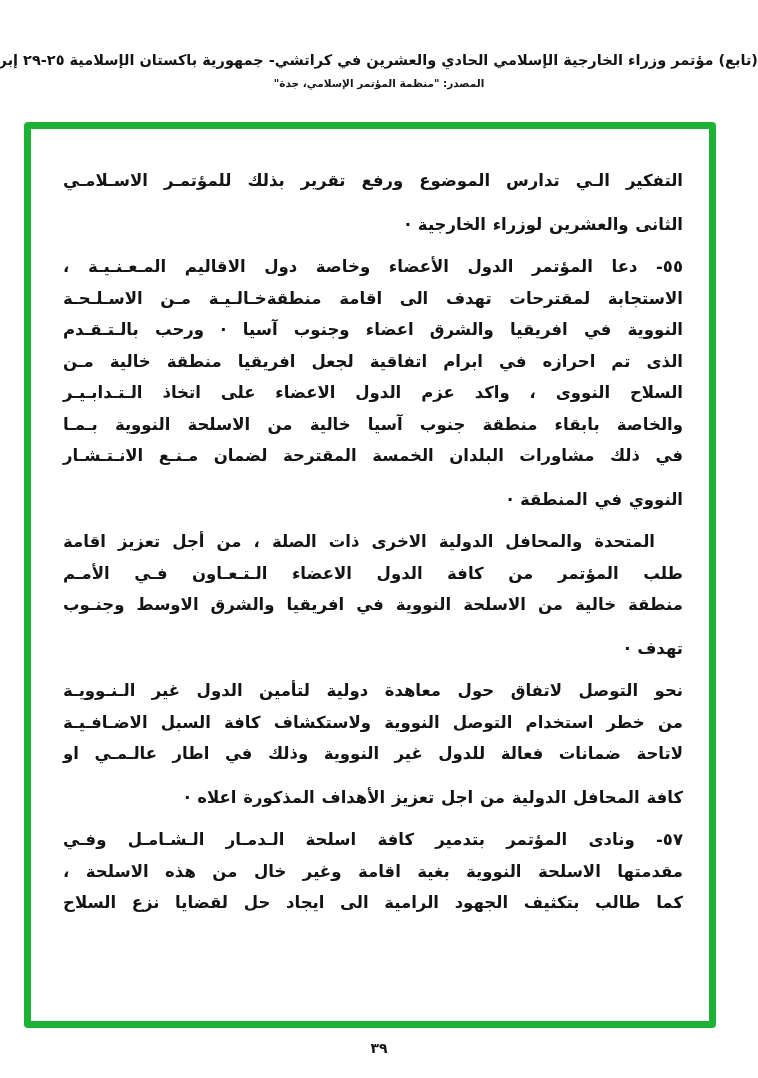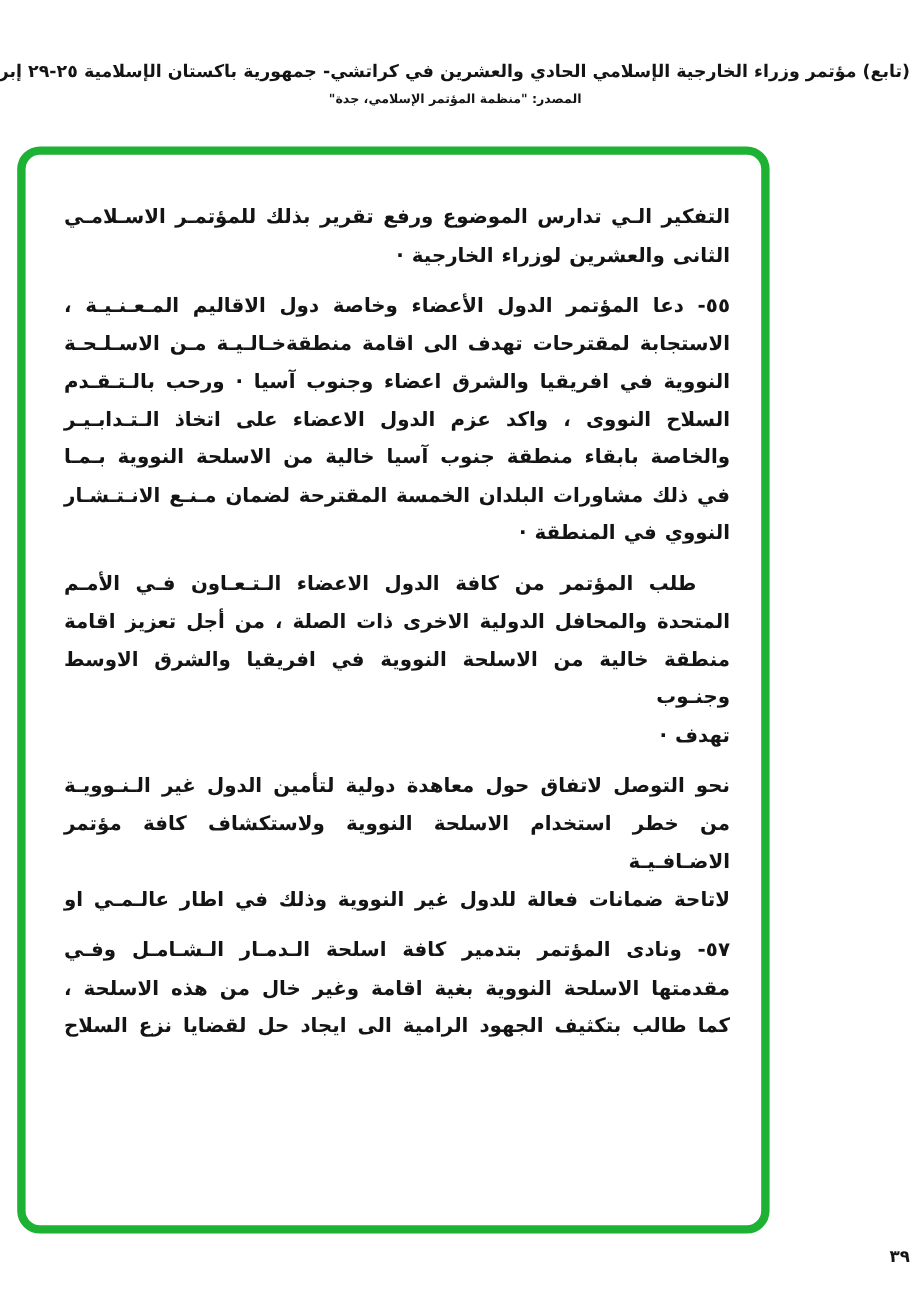--- a/index.html
+++ b/index.html
@@ -27,24 +27,24 @@
     position: absolute;
     top: 77px; left: 0; right: 0;
     text-align: center;
     direction: rtl;
     font-size: 10.5px;
     font-weight: bold;
   }
 
   .frame {
     position: absolute;
-    left: 14px; top: 122px;
-    width: 627px; height: 906px;
+    left: 24px; top: 122px;
+    width: 692px; height: 906px;
     border: 7px solid #1eb234;
-    border-radius: 19px;
+    border-radius: 4px;
     background: #ffffff;
   }
 
   .doc-body {
     position: absolute;
     inset: 0;
     padding: 36px 26px 18px 32px;
     direction: rtl;
     font-size: 16.5px;
     font-weight: bold;
@@ -52,27 +52,27 @@
     overflow: hidden;
   }
   .para { margin-bottom: 11px; }
   .para:last-child { margin-bottom: 16px; }
   .line {
     line-height: 31.5px;
     text-align: justify;
     text-align-last: justify;
     word-spacing: 1px;
   }
-  .line-last { text-align-last: right; }
+  .line-last { text-align-last: right; margin-top: 12px; }
   .para.indent .line:first-child { padding-right: 28px; }
 
   .page-number {
     position: absolute;
     top: 1040px; left: 0; right: 0;
-    text-align: right;
+    text-align: center;
     font-size: 14px;
     font-weight: bold;
     direction: rtl;
   }
 </style>
 </head>
 <body style="color: rgb(20, 20, 20); background: rgb(255, 255, 255);">
 
 <div class="page">
 
@@ -83,35 +83,37 @@
   <div class="frame" style="border-color: rgb(30, 178, 52);">
     <div class="doc-body" dir="rtl">
         <div class="para">
           <div class="line">التفكير الـي تدارس الموضوع ورفع تقرير بذلك للمؤتمـر الاسـلامـي</div>
           <div class="line line-last">الثانى والعشرين لوزراء الخارجية ·</div>
         </div>
         <div class="para">
           <div class="line">٥٥- دعا المؤتمر الدول الأعضاء وخاصة دول الاقاليم المـعـنـيـة ،</div>
           <div class="line">الاستجابة لمقترحات تهدف الى اقامة منطقةخـالـيـة مـن الاسـلـحـة</div>
           <div class="line">النووية في افريقيا والشرق اعضاء وجنوب آسيا · ورحب بالـتـقـدم</div>
+          <div class="line">الذى تم احرازه في ابرام اتفاقية لجعل افريقيا منطقة خالية مـن</div>
           <div class="line">السلاح النووى ، واكد عزم الدول الاعضاء على اتخاذ الـتـدابـيـر</div>
           <div class="line">والخاصة بابقاء منطقة جنوب آسيا خالية من الاسلحة النووية بـمـا</div>
           <div class="line">في ذلك مشاورات البلدان الخمسة المقترحة لضمان مـنـع الانـتـشـار</div>
           <div class="line line-last">النووي في المنطقة ·</div>
         </div>
         <div class="para indent">
+          <div class="line">المتحدة والمحافل الدولية الاخرى ذات الصلة ، من أجل تعزيز اقامة</div>
           <div class="line">طلب المؤتمر من كافة الدول الاعضاء الـتـعـاون فـي الأمـم</div>
-          <div class="line">المتحدة والمحافل الدولية الاخرى ذات الصلة ، من أجل تعزيز اقامة</div>
           <div class="line">منطقة خالية من الاسلحة النووية في افريقيا والشرق الاوسط وجنـوب</div>
           <div class="line line-last">تهدف ·</div>
         </div>
         <div class="para">
           <div class="line">نحو التوصل لاتفاق حول معاهدة دولية لتأمين الدول غير الـنـوويـة</div>
-          <div class="line">من خطر استخدام الاسلحة النووية ولاستكشاف كافة مؤتمر الاضـافـيـة</div>
+          <div class="line">من خطر استخدام التوصل النووية ولاستكشاف كافة السبل الاضـافـيـة</div>
           <div class="line">لاتاحة ضمانات فعالة للدول غير النووية وذلك في اطار عالـمـي او</div>
+          <div class="line line-last">كافة المحافل الدولية من اجل تعزيز الأهداف المذكورة اعلاه ·</div>
         </div>
         <div class="para">
           <div class="line">٥٧- ونادى المؤتمر بتدمير كافة اسلحة الـدمـار الـشـامـل وفـي</div>
           <div class="line">مقدمتها الاسلحة النووية بغية اقامة وغير خال من هذه الاسلحة ،</div>
           <div class="line">كما طالب بتكثيف الجهود الرامية الى ايجاد حل لقضايا نزع السلاح</div>
         </div>
       </div>
   </div>
 
   <div class="page-number">٣٩</div>

